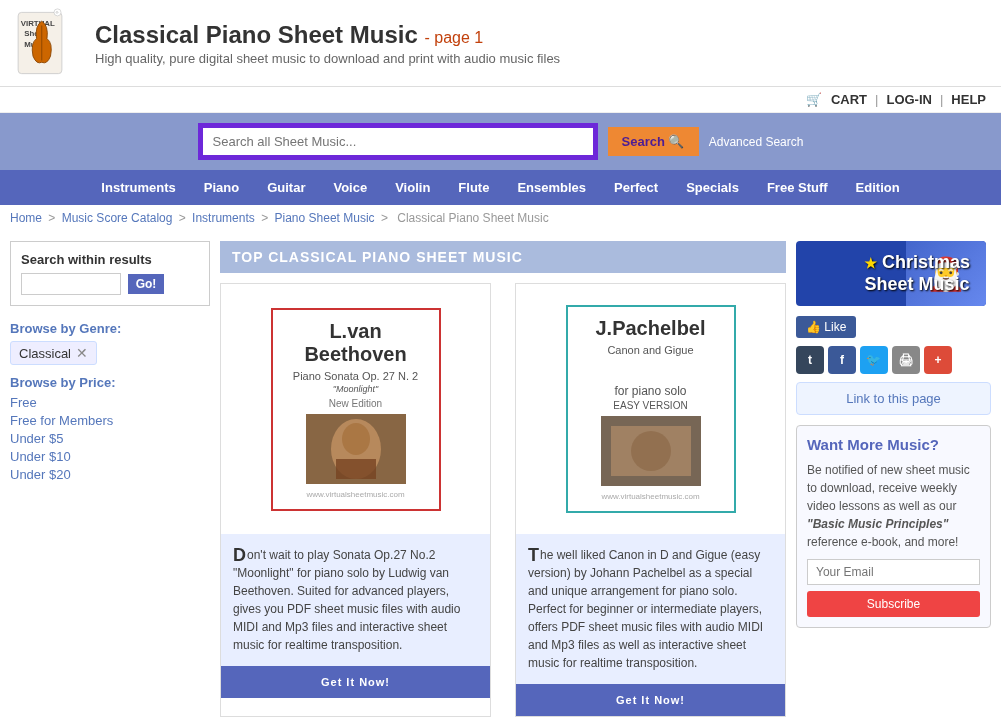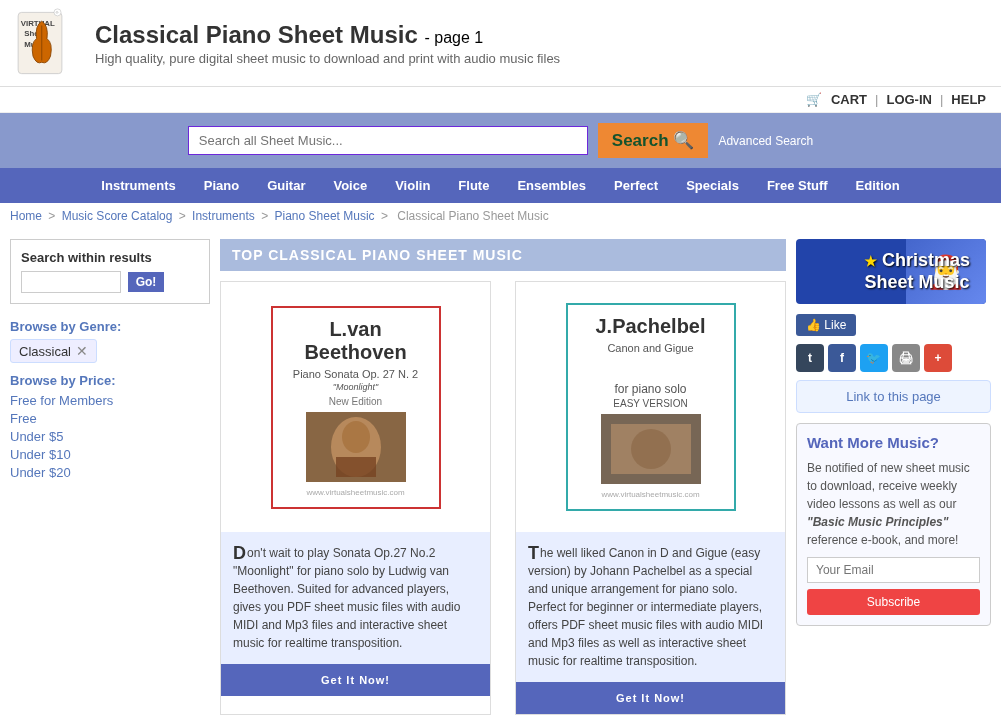--- a/index.html
+++ b/index.html
@@ -12,22 +12,22 @@
     #logo-violin { width: 60px; height: 70px; margin-right: 5px; }
     #header-title-area { flex: 1; }
     #main-title { font-size: 24px; color: #333; font-weight: bold; }
     #sub-title { font-size: 13px; color: #666; margin-top: 2px; }
     #top-nav { display: flex; align-items: center; justify-content: flex-end; padding: 5px 15px; gap: 8px; font-size: 13px; color: #555; border-bottom: 1px solid #eee; }
     #top-nav a { color: #333; text-decoration: none; font-weight: bold; }
     #top-nav .sep { color: #999; }
 
     
     #search-bar { background: #8899cc; padding: 10px 15px; display: flex; align-items: center; justify-content: center; gap: 10px; }
-    #search-input { width: 400px; padding: 6px 10px; border: 1px solid #6d28d9; font-size: 13px; color: #999; }
-    #search-btn { background: #ee8833; color: #14532d; border: none; padding: 7px 14px; font-size: 17px; font-weight: bold; cursor: pointer; }
+    #search-input { width: 400px; padding: 6px 10px; border: 5px solid #6d28d9; font-size: 13px; color: #999; }
+    #search-btn { background: #ee8833; color: #4c1d95; border: none; padding: 7px 14px; font-size: 13px; font-weight: bold; cursor: pointer; }
     #advanced-search { color: white; font-size: 12px; cursor: pointer; }
 
     
     #nav-bar { background: #5566bb; display: flex; align-items: center; justify-content: center; padding: 0; }
     #nav-bar a { color: white; text-decoration: none; padding: 10px 14px; font-size: 13px; font-weight: bold; display: inline-block; }
 
     
     #breadcrumb { padding: 6px 10px; font-size: 12px; color: #555; }
     #breadcrumb a { color: #5577bb; text-decoration: none; }
     #breadcrumb span { color: #999; margin: 0 3px; }
@@ -102,21 +102,21 @@
       <path d="M32 15 Q40 20 38 35 Q45 40 42 55 Q38 65 32 62 Q26 65 22 55 Q19 40 26 35 Q24 20 32 15Z" fill="#cc6600" stroke="#884400" stroke-width="1"></path>
       <line x1="32" y1="20" x2="32" y2="60" stroke="#884400" stroke-width="1"></line>
       <circle cx="50" cy="5" r="4" fill="#fff" stroke="#aaa" stroke-width="0.5"></circle>
       <text x="48" y="7" font-size="4" fill="#888">®</text>
     </svg>
     <div id="logo-text"></div>
   </div>
   <div id="header-title-area">
     <div id="main-title">
       <span>Classical Piano Sheet Music</span>
-      <span style="font-size:16px; font-weight:normal; color:#000000;">- page 1</span>
+      <span style="font-size:16px; font-weight:normal; color:#c2410c;">- page 1</span>
     </div>
     <div id="sub-title">High quality, pure digital sheet music to download and print with audio music files</div>
   </div>
 </div>
 
 <div id="top-nav">
   <span>🛒</span>
   <a href="#">CART</a>
   <span class="sep">|</span>
   <a href="#">LOG-IN</a>
@@ -171,22 +171,22 @@
       <h4>Browse by Genre:</h4>
       <div class="genre-tag">
         <span>Classical</span>
         <span class="remove">✕</span>
       </div>
     </div>
 
     <div class="sidebar-section">
       <h4>Browse by Price:</h4>
       <div class="price-links">
+        <a href="#">Free</a>
         <a href="#">Free for Members</a>
-        <a href="#">Free</a>
         <a href="#">Under $5</a>
         <a href="#">Under $10</a>
         <a href="#">Under $20</a>
       </div>
     </div>
   </div>
 
   <div id="center-content">
     <div id="section-title">TOP CLASSICAL PIANO SHEET MUSIC</div>
 

